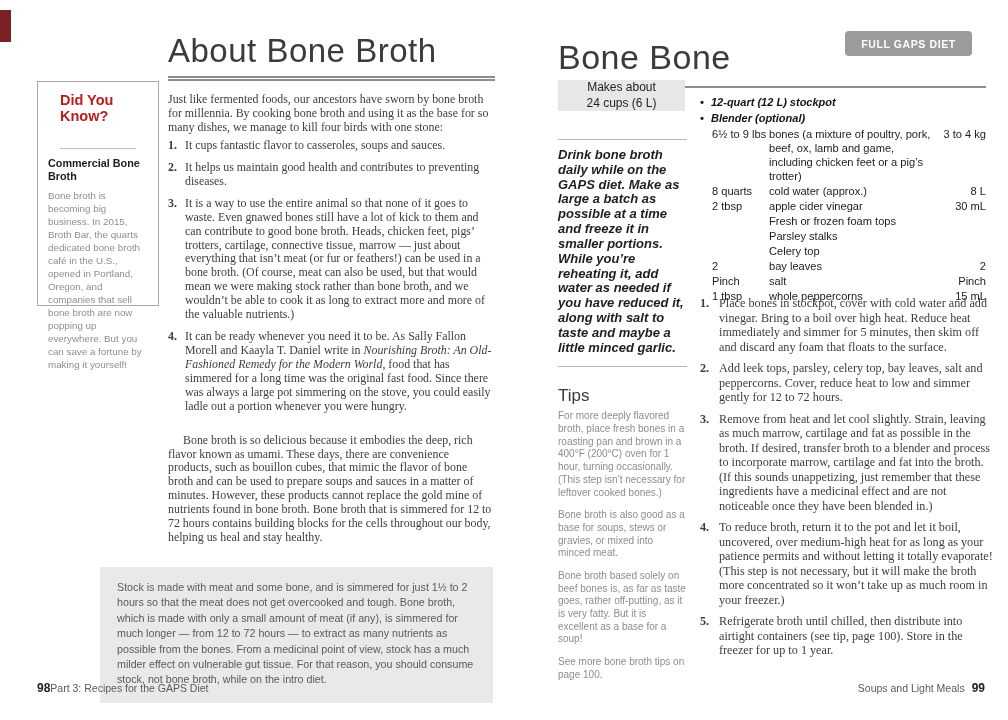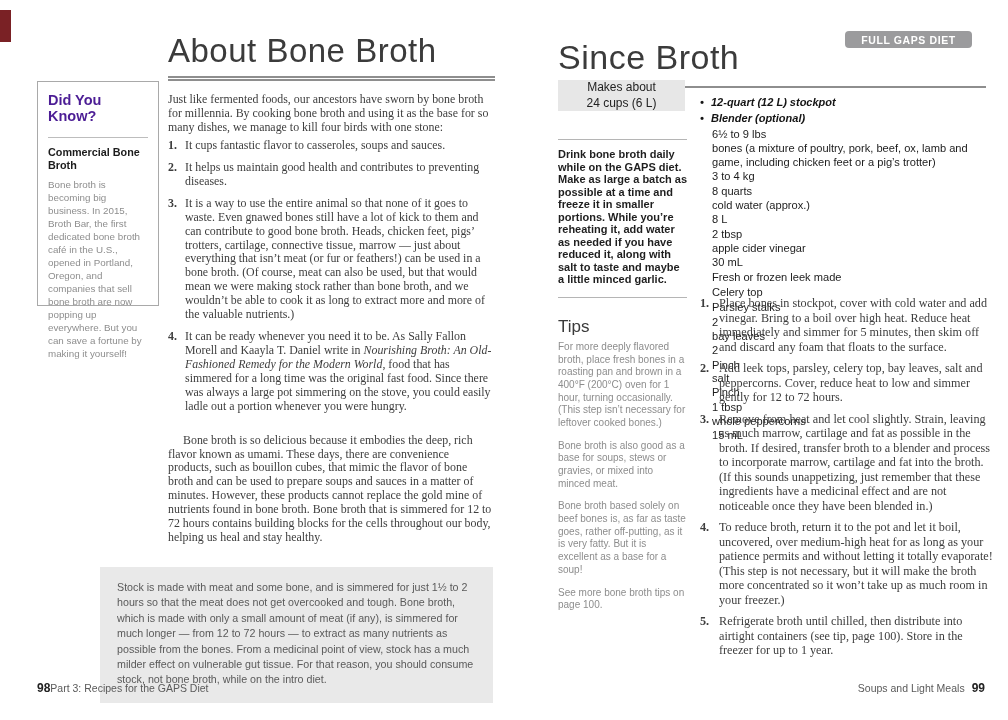--- a/index.html
+++ b/index.html
@@ -3,21 +3,21 @@
 <meta charset="utf-8">
 <style>
   * { box-sizing: border-box; }
   body { margin:0; background:#c9c9c9; font-family:"Liberation Sans", sans-serif; }
   .spread { position:relative; width:1008px; height:720px; background:#ffffff; overflow:hidden; margin:0 auto; }
 
   .corner-tab { position:absolute; left:0; top:10px; width:11px; height:32px; background:#7a2125; }
 
   
   .sidebar-box { position:absolute; left:37px; top:81px; width:122px; height:225px; border:1px solid #a9a9a9; padding:10px 10px 8px; }
-  .sidebar-title { margin:0 0 8px; font-size:14.5px; font-weight:bold; color:#4c1d95; border-bottom:1px solid #bdbdbd; padding-bottom:13px; }
+  .sidebar-title { margin:0 12px 8px; font-size:14.5px; font-weight:bold; color:#b91c1c; border-bottom:1px solid #bdbdbd; padding-bottom:24px; }
   .sidebar-sub { font-size:10.8px; font-weight:bold; color:#1c1c1c; line-height:1.25; margin-bottom:5px; }
   .sidebar-body { font-size:9.8px; color:#8e8e8e; line-height:1.33; }
 
   .about-col { position:absolute; left:168px; top:30px; width:327px; }
   .page-title { margin:0; font-size:33px; font-weight:300; color:#3b3b3b; letter-spacing:0.5px; line-height:1.25; }
   .double-rule { margin-top:5px; height:5px; border-top:2px solid #8e8e8e; border-bottom:2px solid #8e8e8e; }
   .serif { font-family:"Liberation Serif", serif; font-size:11.9px; line-height:1.17; color:#3d3d3d; }
   .intro { margin:12px 0 4px; }
   .blist .item { display:flex; margin-bottom:8px; }
   .blist .num { width:17px; flex-shrink:0; font-weight:bold; }
@@ -26,57 +26,57 @@
   .stock-box { position:absolute; left:100px; top:567px; width:393px; background:#e9e9e9; padding:13px 17px 15px; }
   .stock-title { margin:0 0 7px; font-size:16.5px; font-weight:bold; color:#1d1d1d; }
   .stock-body { font-size:10.7px; color:#5a5a5a; line-height:1.44; }
 
   .footer-left { position:absolute; left:37px; top:681px; display:flex; align-items:baseline; }
   .footer-right { position:absolute; right:23px; top:681px; display:flex; gap:7px; align-items:baseline; }
   .footer-text { font-size:10.5px; color:#5a5a5a; }
   .pnum { font-weight:bold; font-size:12px; color:#222; }
 
   
-  .badge { position:absolute; left:845px; top:31px; width:127px; height:17px; background:#9b9b9d; border-radius:4px; color:#fff; font-size:10.5px; font-weight:bold; letter-spacing:0.6px; display:flex; align-items:center; justify-content:center; }
+  .badge { position:absolute; left:845px; top:31px; width:127px; height:25px; background:#9b9b9d; border-radius:4px; color:#fff; font-size:10.5px; font-weight:bold; letter-spacing:0.6px; display:flex; align-items:center; justify-content:center; }
   .recipe-title { position:absolute; left:558px; top:38px; margin:0; font-size:34px; font-weight:300; color:#3b3b3b; letter-spacing:0.5px; }
   .title-rule { position:absolute; left:558px; top:86px; width:428px; height:0; border-top:2px solid #8e8e8e; }
 
   .yield-box { position:absolute; left:558px; top:80px; width:127px; height:31px; background:#e7e7e7; display:flex; flex-direction:column; align-items:center; justify-content:center; font-size:12px; color:#222; line-height:1.3; }
 
   .note-col { position:absolute; left:558px; top:139px; width:129px; }
   .hr { border:0; border-top:1px solid #b5b5b5; margin:0; }
-  .note { font-weight:bold; font-size:11px; line-height:1.14; color:#1e1e1e; margin:8px 0 11px; }
+  .note { font-style:italic; font-weight:bold; font-size:13px; line-height:1.14; color:#1e1e1e; margin:8px 0 11px; }
   .tips-title { margin:19px 0 4px; font-size:17px; font-weight:300; color:#3a3a3a; }
   .tips p { margin:0 0 10px; font-size:10px; color:#8d8d8d; line-height:1.27; }
 
   .equip { position:absolute; left:700px; top:95px; width:290px; }
   .equip .erow { display:flex; font-size:11px; font-weight:bold; font-style:italic; color:#141414; line-height:1.42; }
   .equip .bullet { width:11px; flex-shrink:0; }
 
   .ing-table { position:absolute; left:712px; top:128px; width:274px; font-size:11.1px; color:#1c1c1c; }
-  .ing-row { display:flex; line-height:1.26; margin-bottom:1px;flex-direction:column; }
+  .ing-row { display:flex; line-height:1.26; margin-bottom:1px; }
   .ing-qty { width:57px; flex-shrink:0; }
   .ing-item { flex:1; padding-right:5px; }
-  .ing-metric { width:48px; flex-shrink:0; text-align:left; }
+  .ing-metric { width:48px; flex-shrink:0; text-align:right; }
 
   .steps { position:absolute; left:700px; top:296px; width:293px; }
   .steps .item { display:flex; margin-bottom:7px; font-family:"Liberation Serif", serif; font-size:12.2px; line-height:1.19; color:#3d3d3d; }
   .steps .num { width:19px; flex-shrink:0; font-weight:bold; }
 </style>
 </head>
 <body>
 
 <div class="spread">
 
   <div class="corner-tab"></div>
 
   <div class="sidebar-box">
     <h3 class="sidebar-title">Did You Know?</h3>
     <div class="sidebar-sub">Commercial Bone Broth</div>
-    <div class="sidebar-body">Bone broth is becoming big business. In 2015, Broth Bar, the first dedicated bone broth café in the U.S., opened in Portland, Oregon, and companies that sell bone broth are now popping up everywhere. But you can save a fortune by making it yourself!</div>
+    <div class="sidebar-body">Bone broth is becoming big business. In 2015, Broth Bar, the quarts dedicated bone broth café in the U.S., opened in Portland, Oregon, and companies that sell bone broth are now popping up everywhere. But you can save a fortune by making it yourself!</div>
   </div>
 
   <div class="about-col">
     <h1 class="page-title">About Bone Broth</h1>
     <div class="double-rule"></div>
     <p class="serif intro">Just like fermented foods, our ancestors have sworn by bone broth for millennia. By cooking bone broth and using it as the base for so many dishes, we manage to kill four birds with one stone:</p>
 
     <div class="blist serif">
       <div class="item">
         <span class="num">1.</span>
@@ -102,21 +102,21 @@
   <div class="stock-box">
     <div class="stock-body">Stock is made with meat and some bone, and is simmered for just 1½ to 2 hours so that the meat does not get overcooked and tough. Bone broth, which is made with only a small amount of meat (if any), is simmered for much longer — from 12 to 72 hours — to extract as many nutrients as possible from the bones. From a medicinal point of view, stock has a much milder effect on vulnerable gut tissue. For that reason, you should consume stock, not bone broth, while on the intro diet.</div>
   </div>
 
   <div class="footer-left">
     <span class="pnum">98</span>
     <span class="footer-text">Part 3: Recipes for the GAPS Diet</span>
   </div>
 
   <div class="badge">FULL GAPS DIET</div>
-  <h1 class="recipe-title">Since Broth</h1>
+  <h1 class="recipe-title">Bone Bone</h1>
   <div class="title-rule"></div>
 
   <div class="yield-box">
     <span>Makes about</span>
     <span>24 cups (6 L)</span>
   </div>
 
   <div class="note-col">
     <hr class="hr">
     <div class="note">Drink bone broth daily while on the GAPS diet. Make as large a batch as possible at a time and freeze it in smaller portions. While you’re reheating it, add water as needed if you have reduced it, along with salt to taste and maybe a little minced garlic.</div>
@@ -152,34 +152,34 @@
       <span class="ing-item">cold water (approx.)</span>
       <span class="ing-metric">8 L</span>
     </div>
     <div class="ing-row">
       <span class="ing-qty">2 tbsp</span>
       <span class="ing-item">apple cider vinegar</span>
       <span class="ing-metric">30 mL</span>
     </div>
     <div class="ing-row">
       <span class="ing-qty"></span>
-      <span class="ing-item">Fresh or frozen leek made</span>
+      <span class="ing-item">Fresh or frozen foam tops</span>
+      <span class="ing-metric"></span>
+    </div>
+    <div class="ing-row">
+      <span class="ing-qty"></span>
+      <span class="ing-item">Parsley stalks</span>
       <span class="ing-metric"></span>
     </div>
     <div class="ing-row">
       <span class="ing-qty"></span>
       <span class="ing-item">Celery top</span>
       <span class="ing-metric"></span>
     </div>
     <div class="ing-row">
-      <span class="ing-qty"></span>
-      <span class="ing-item">Parsley stalks</span>
-      <span class="ing-metric"></span>
-    </div>
-    <div class="ing-row">
       <span class="ing-qty">2</span>
       <span class="ing-item">bay leaves</span>
       <span class="ing-metric">2</span>
     </div>
     <div class="ing-row">
       <span class="ing-qty">Pinch</span>
       <span class="ing-item">salt</span>
       <span class="ing-metric">Pinch</span>
     </div>
     <div class="ing-row">

